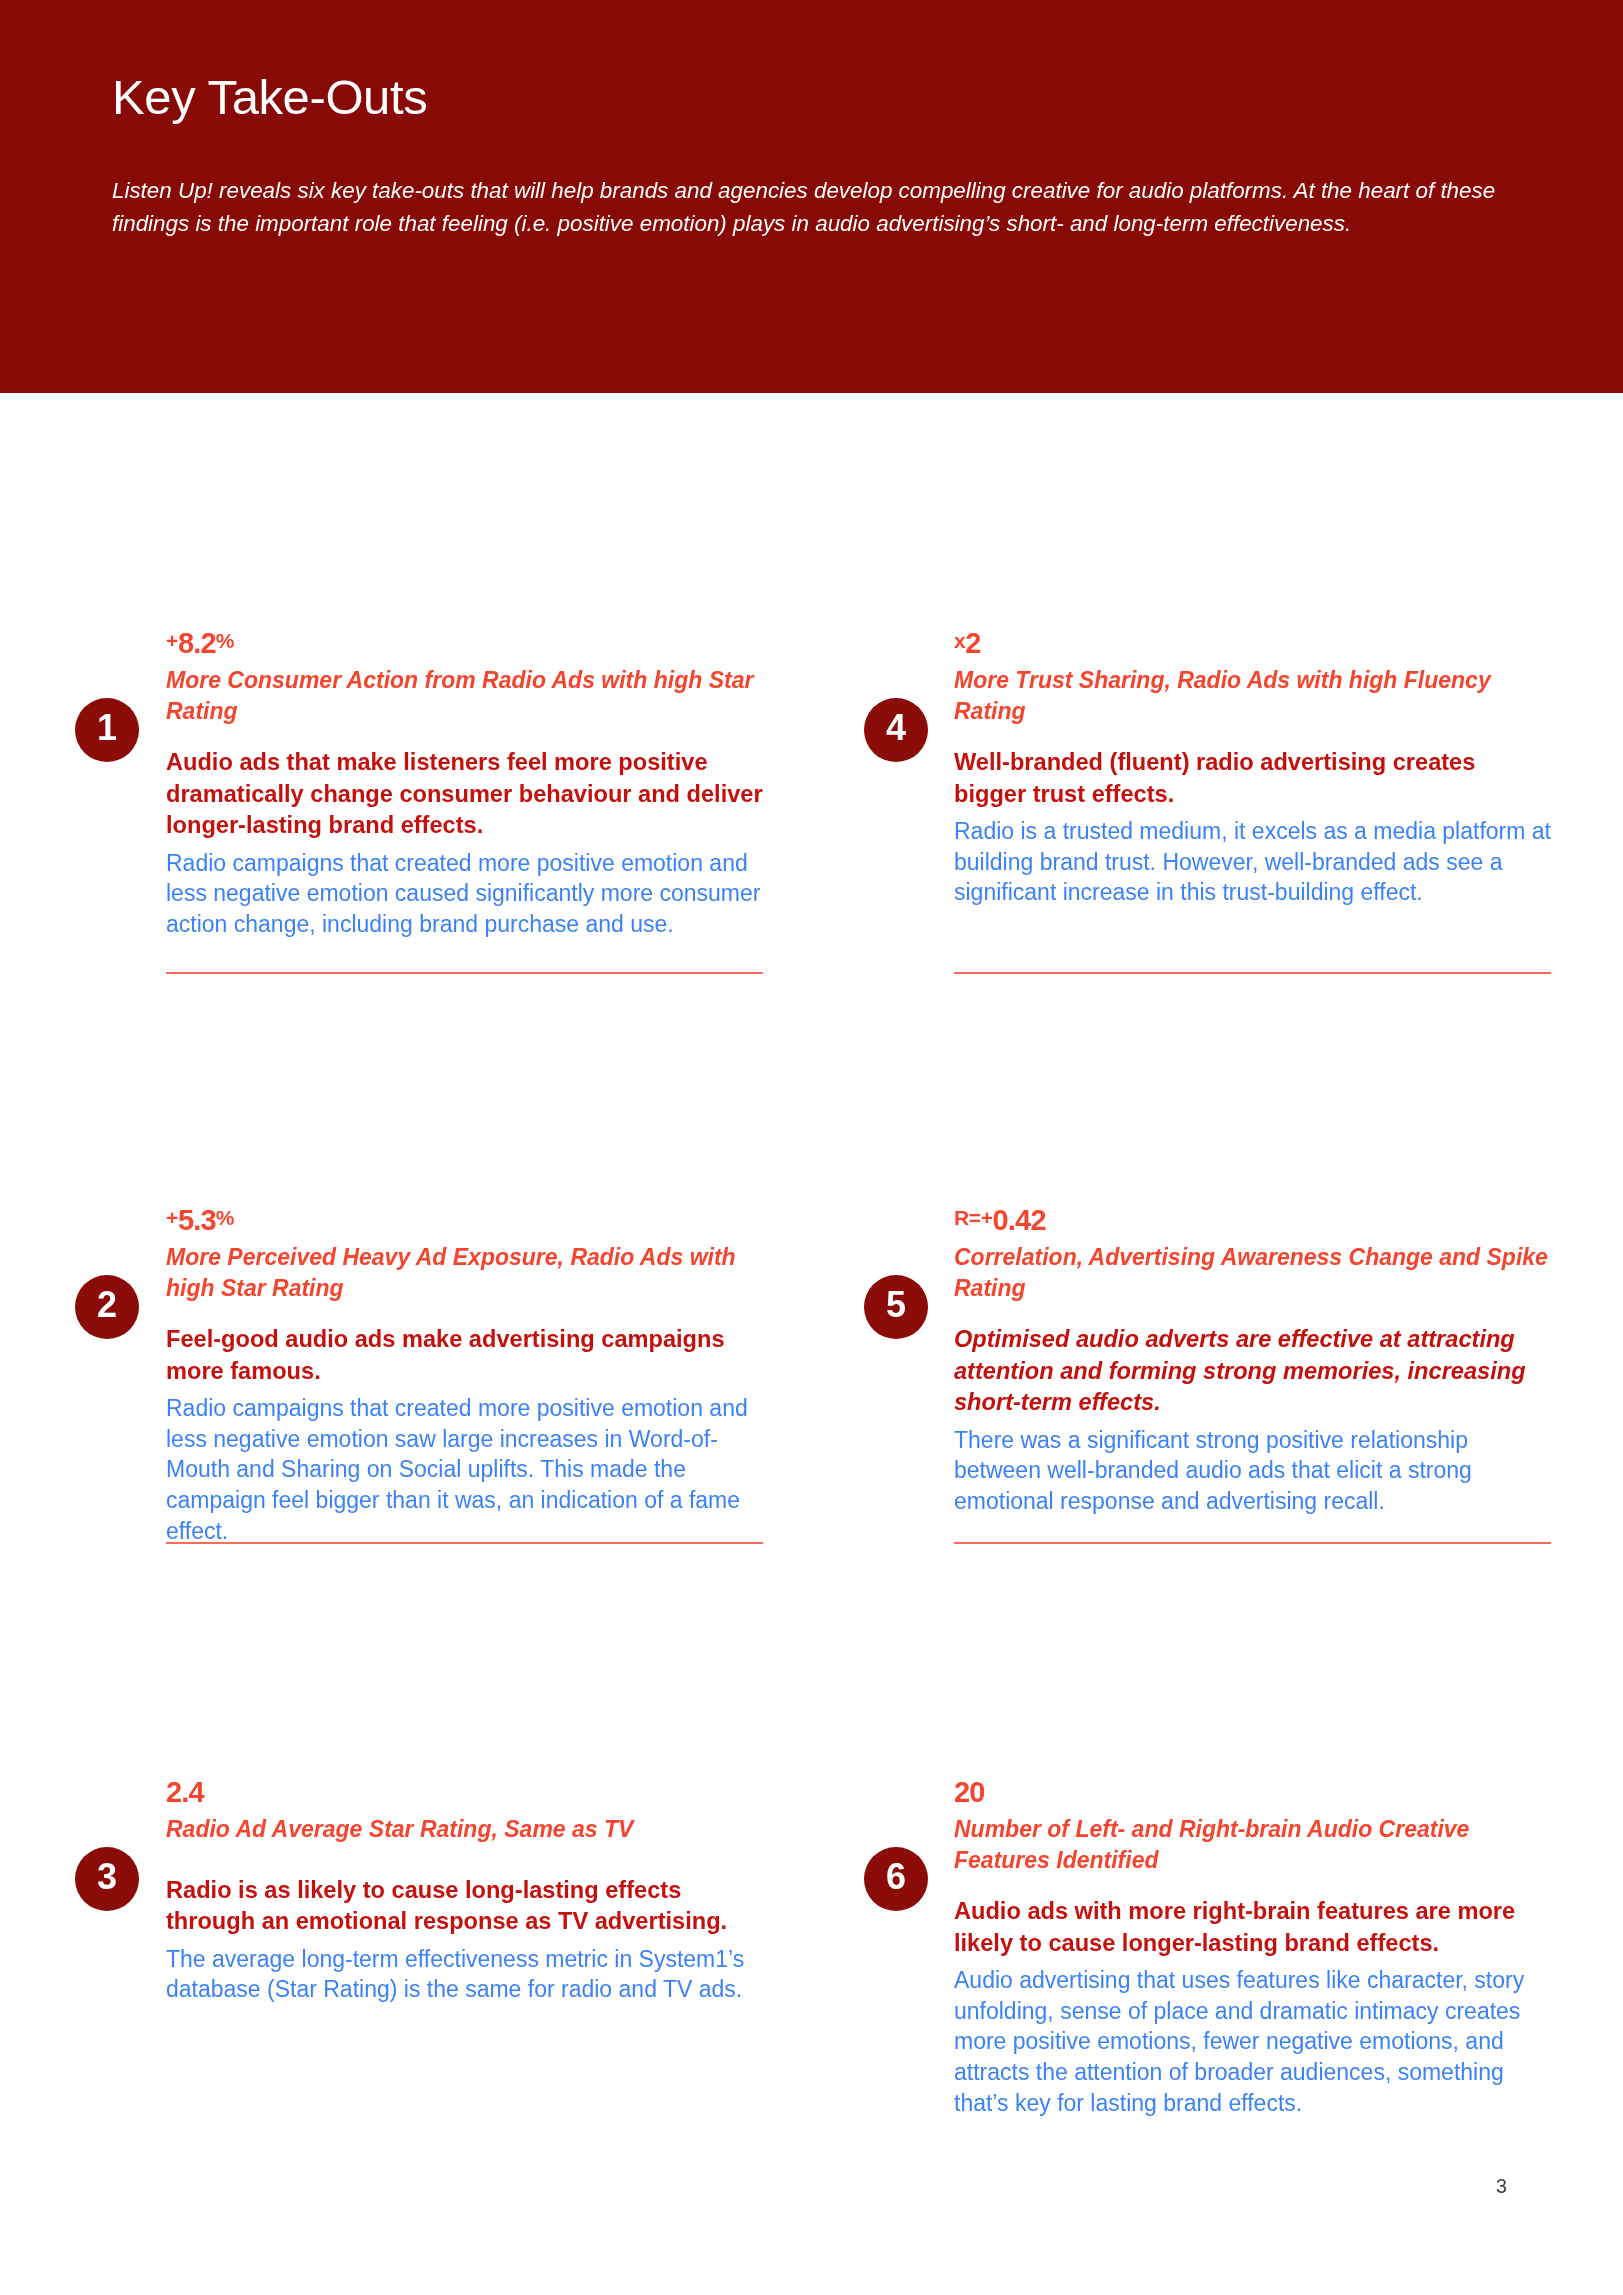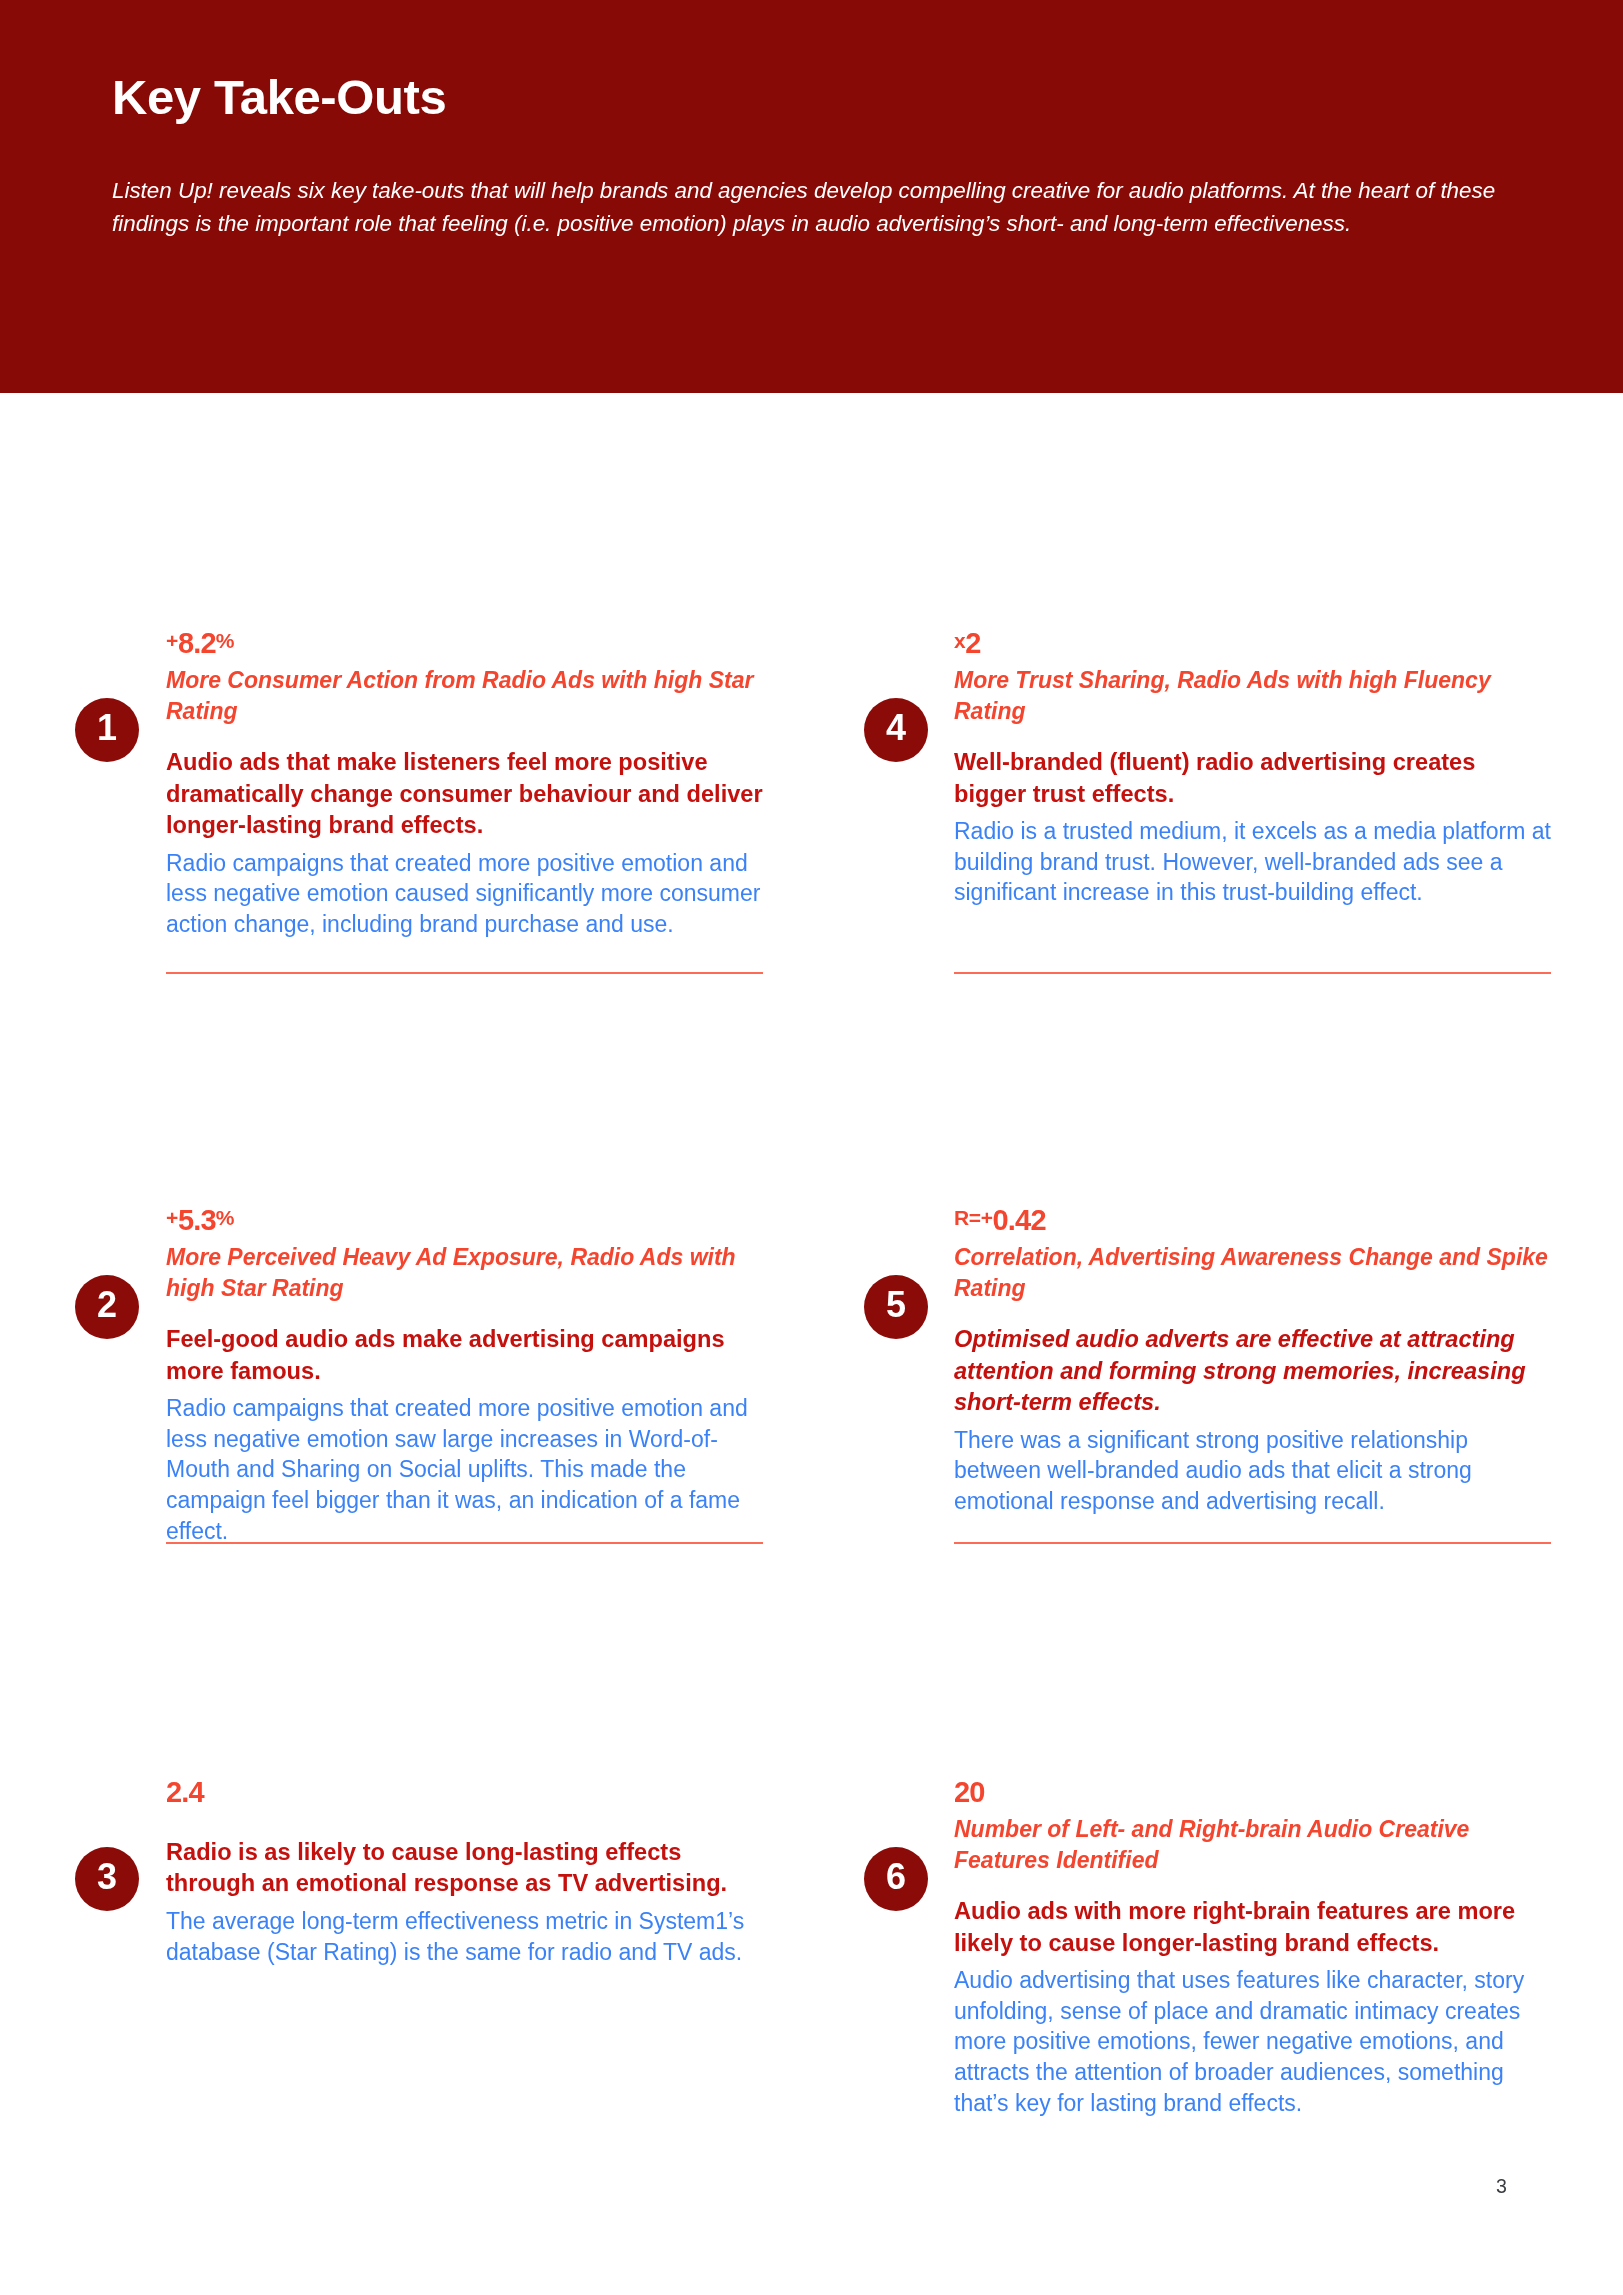--- a/index.html
+++ b/index.html
@@ -23,21 +23,21 @@
     width: 1623px;
     height: 393px;
     background: #880A06;
     box-sizing: border-box;
   }
   .header-title {
     position: absolute;
     left: 112px;
     top: 73px;
     font-size: 49px;
-    font-weight: 700;
+    font-weight: 400;
     color: #ffffff;
     letter-spacing: -0.4px;
     line-height: 1.0;
     margin: 0;
   }
   .header-intro {
     position: absolute;
     left: 112px;
     top: 174px;
     width: 1410px;
@@ -210,20 +210,21 @@
   <div class="divider left" style="top:1149px;"></div>
   <div class="divider right" style="top:1149px;"></div>
 
   <div class="badge" style="left:75px; top:1454px;">
     <span>3</span>
   </div>
   <div class="cell left" style="top:1385px;">
     <p class="stat">
       <span class="pre"></span><span class="big">2.4</span><span class="post"></span>
     </p>
+    <p class="stat-desc">Radio Ad Average Star Rating, Same as TV</p>
     <p class="headline" style="margin-top:30px;">Radio is as likely to cause long-lasting effects through an emotional response as TV advertising.</p>
     <p class="bodytext" style="margin-top:6.3px;">The average long-term effectiveness metric in System1’s database (Star Rating) is the same for radio and TV ads.</p>
   </div>
 
   <div class="badge" style="left:864px; top:1454px;">
     <span>6</span>
   </div>
   <div class="cell right" style="top:1385px;">
     <p class="stat">
       <span class="pre"></span><span class="big">20</span><span class="post"></span>

